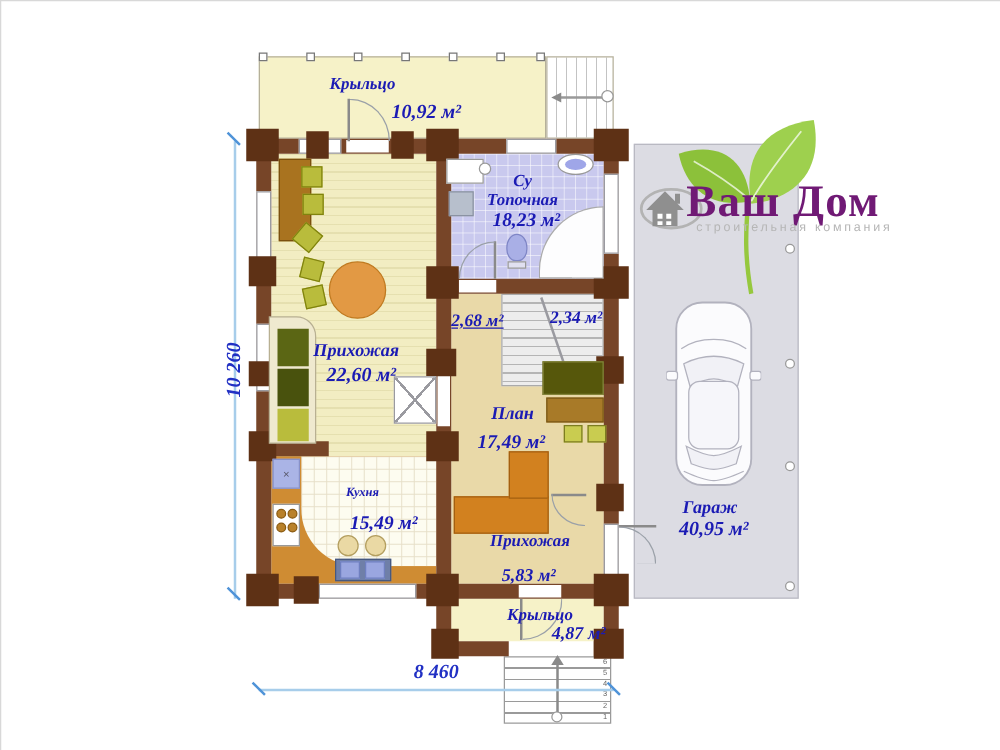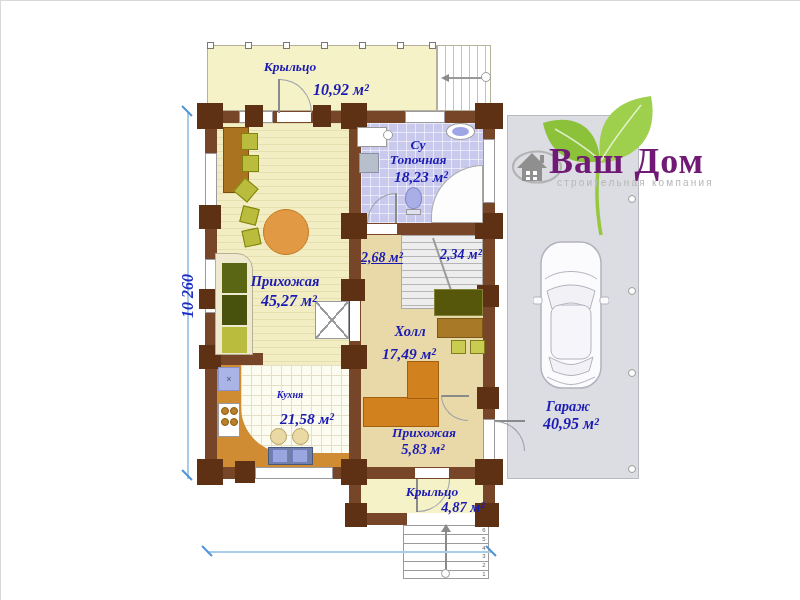--- a/index.html
+++ b/index.html
@@ -196,36 +196,37 @@
   <div class="leafline" style="left:494px;top:419px;width:30px;height:2px;"></div>
   <div class="arc" style="left:494px;top:420px;width:30px;height:30px;border-top:1px solid #9aa0a8;border-right:1px solid #9aa0a8;border-top-right-radius:100%;"></div>
 
   <div class="dimline" style="left:186px;top:112px;width:2px;height:366px;"></div>
   <div class="tick" style="left:179px;top:109px;"></div>
   <div class="tick" style="left:179px;top:473px;"></div>
   <div class="dimlbl" style="left:102px;top:286px;width:170px;transform:rotate(-90deg);">10 260</div>
   <div class="dimline" style="left:206px;top:550px;width:284px;height:2px;"></div>
   <div class="tick" style="left:199px;top:549px;"></div>
   <div class="tick" style="left:483px;top:549px;"></div>
+  <div class="dimlbl" style="left:206px;top:528px;width:284px;">8 460</div>
 
   <div class="rl" style="left:239px;top:58px;width:100px;">Крыльцо</div>
   <div class="ra" style="left:290px;top:80px;width:100px;font-size:16px;">10,92 м²</div>
   <div class="rl" style="left:367px;top:136px;width:100px;">Су</div>
   <div class="rl" style="left:367px;top:151px;width:100px;">Топочная</div>
   <div class="ra" style="left:370px;top:167px;width:100px;">18,23 м²</div>
   <div class="ra" style="left:336px;top:249px;width:90px;font-size:14px;text-decoration:underline;">2,68 м²</div>
   <div class="ra" style="left:415px;top:246px;width:90px;font-size:14px;">2,34 м²</div>
   <div class="rl" style="left:234px;top:272px;width:100px;font-size:14.5px;">Прихожая</div>
-  <div class="ra" style="left:238px;top:291px;width:100px;font-size:16px;">45,27 м²</div>
-  <div class="rl" style="left:359px;top:322px;width:100px;font-size:14.5px;">Холл</div>
+  <div class="ra" style="left:238px;top:291px;width:100px;font-size:16px;">22,60 м²</div>
+  <div class="rl" style="left:359px;top:322px;width:100px;font-size:14.5px;">План</div>
   <div class="ra" style="left:358px;top:344px;width:100px;">17,49 м²</div>
   <div class="rl" style="left:239px;top:388px;width:100px;font-size:10px;">Кухня</div>
-  <div class="ra" style="left:256px;top:409px;width:100px;">21,58 м²</div>
+  <div class="ra" style="left:256px;top:409px;width:100px;">15,49 м²</div>
   <div class="rl" style="left:373px;top:424px;width:100px;">Прихожая</div>
-  <div class="ra" style="left:372px;top:440px;width:100px;font-size:14.5px;">5,83 м²</div>
+  <div class="ra" style="left:372px;top:452px;width:100px;font-size:14.5px;">5,83 м²</div>
   <div class="rl" style="left:381px;top:483px;width:100px;">Крыльцо</div>
   <div class="ra" style="left:412px;top:498px;width:100px;font-size:14.5px;">4,87 м²</div>
   <div class="rl" style="left:517px;top:397px;width:100px;font-size:14.5px;">Гараж</div>
   <div class="ra" style="left:520px;top:414px;width:100px;font-size:16px;">40,95 м²</div>
 
   <svg class="abs" style="left:536px;top:94px;" width="126" height="144" viewBox="0 0 126 144">
     <path d="M62,62 C59,92 59,112 64,140" stroke="#96c83e" stroke-width="3.5" fill="none"></path>
     <path d="M63,66 C34,72 12,58 6,28 C40,17 61,34 63,66 Z" fill="#8cc13a"></path>
     <path d="M64,68 C57,30 74,6 114,1 C122,42 99,64 64,68 Z" fill="#9ed04e"></path>
     <path d="M18,34 C36,44 50,54 62,64" stroke="#ffffff" stroke-width="1.5" fill="none" opacity="0.7"></path>

